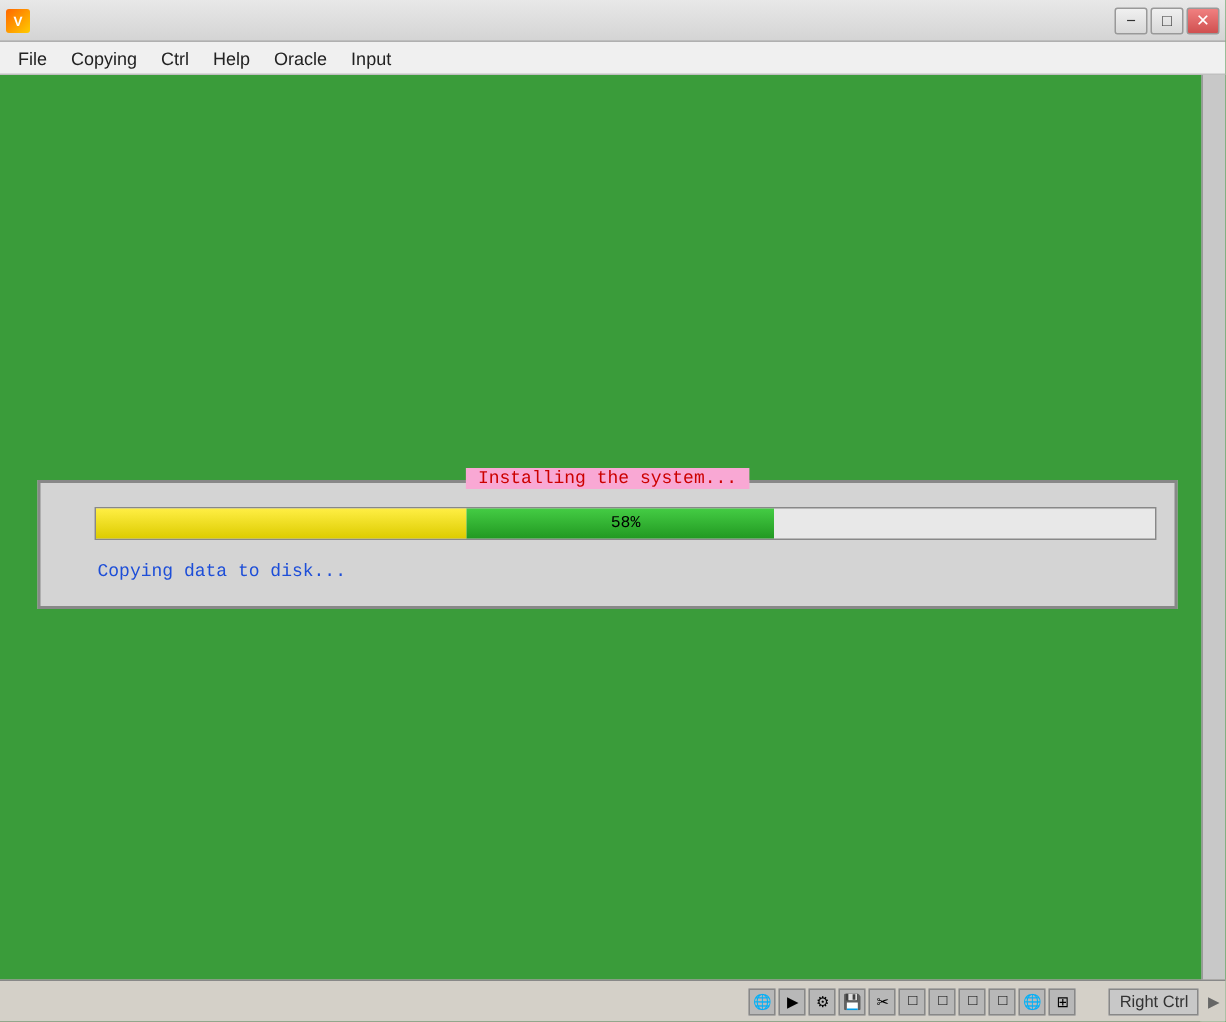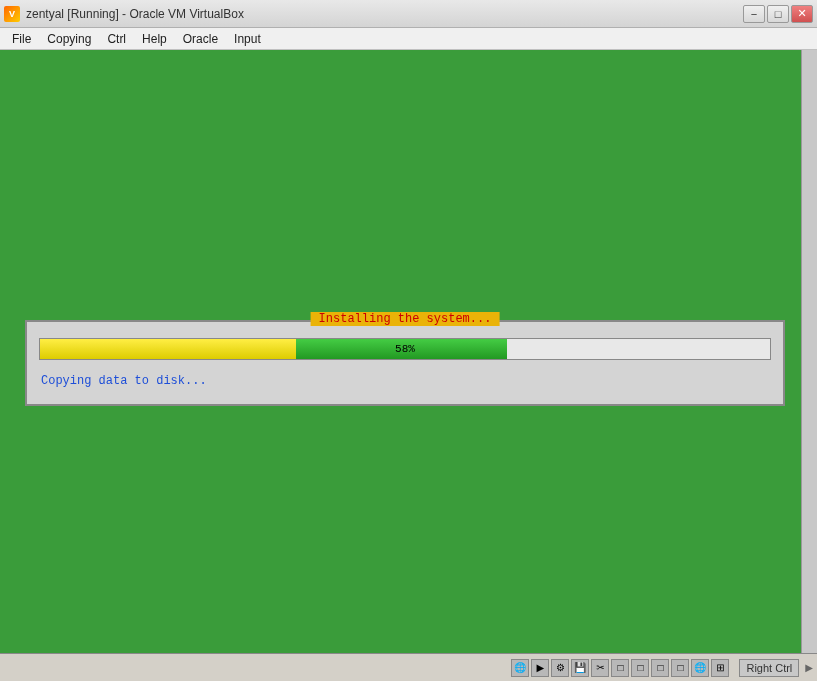--- a/index.html
+++ b/index.html
@@ -118,29 +118,30 @@
       width: 760px;
       background: #d4d4d4;
       border: 2px solid #888;
       border-radius: 0;
     }
     .install-dialog-title {
       position: absolute;
       top: -10px;
       left: 50%;
       transform: translateX(-50%);
-      background: #eab308;
+      background: #f9a8d4;
       padding: 0 8px;
       font-size: 12px;
       color: #cc0000;
       font-family: 'Courier New', monospace;
       white-space: nowrap;
     }
     .install-dialog-inner {
       padding: 16px 12px 12px 12px;
+      margin-left: 24px;
     }
 
     
     .progress-container {
       width: 100%;
       height: 22px;
       background: #e8e8e8;
       border: 1px solid #888;
       position: relative;
       margin-bottom: 10px;
@@ -216,38 +217,37 @@
       border: 1px solid #888;
       display: flex;
       align-items: center;
       justify-content: center;
       font-size: 10px;
       cursor: pointer;
     }
     .right-ctrl-label {
       font-size: 11px;
       color: #333;
-      margin-left: 8px;
+      margin-left: 20px;
       padding: 2px 6px;
       background: #c8c8c8;
       border: 1px solid #888;
     }
     .status-dots {
       font-size: 10px;
       color: #666;
       margin-left: 4px;
     }
   </style>
 </head>
 <body>
 
 <div class="title-bar">
   <div class="title-bar-left">
     <div class="title-bar-icon">V</div>
-    <span class="title-bar-text">zentyal [Running] - Oracle VM VirtualBox</span>
   </div>
   <div class="title-bar-buttons">
     <div class="tb-btn">−</div>
     <div class="tb-btn">□</div>
     <div class="tb-btn close">✕</div>
   </div>
 </div>
 
 <div class="menu-bar">
   <div class="menu-item">File</div>

